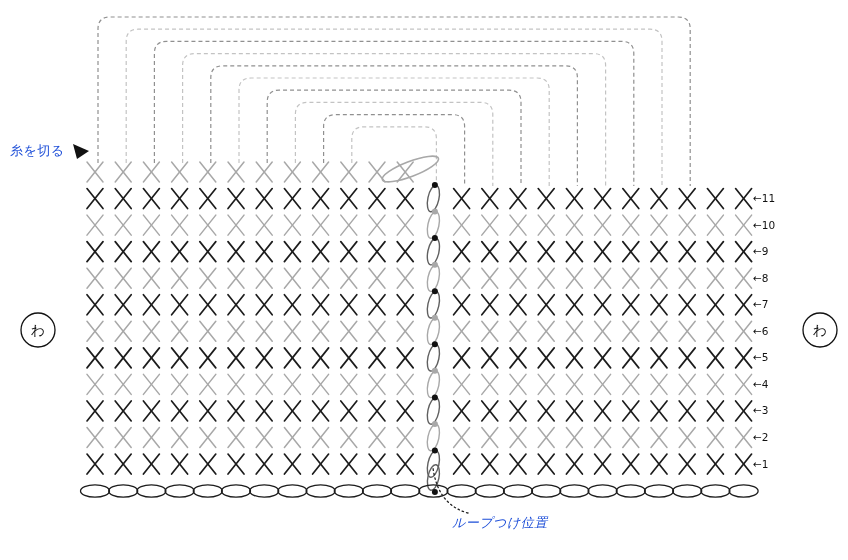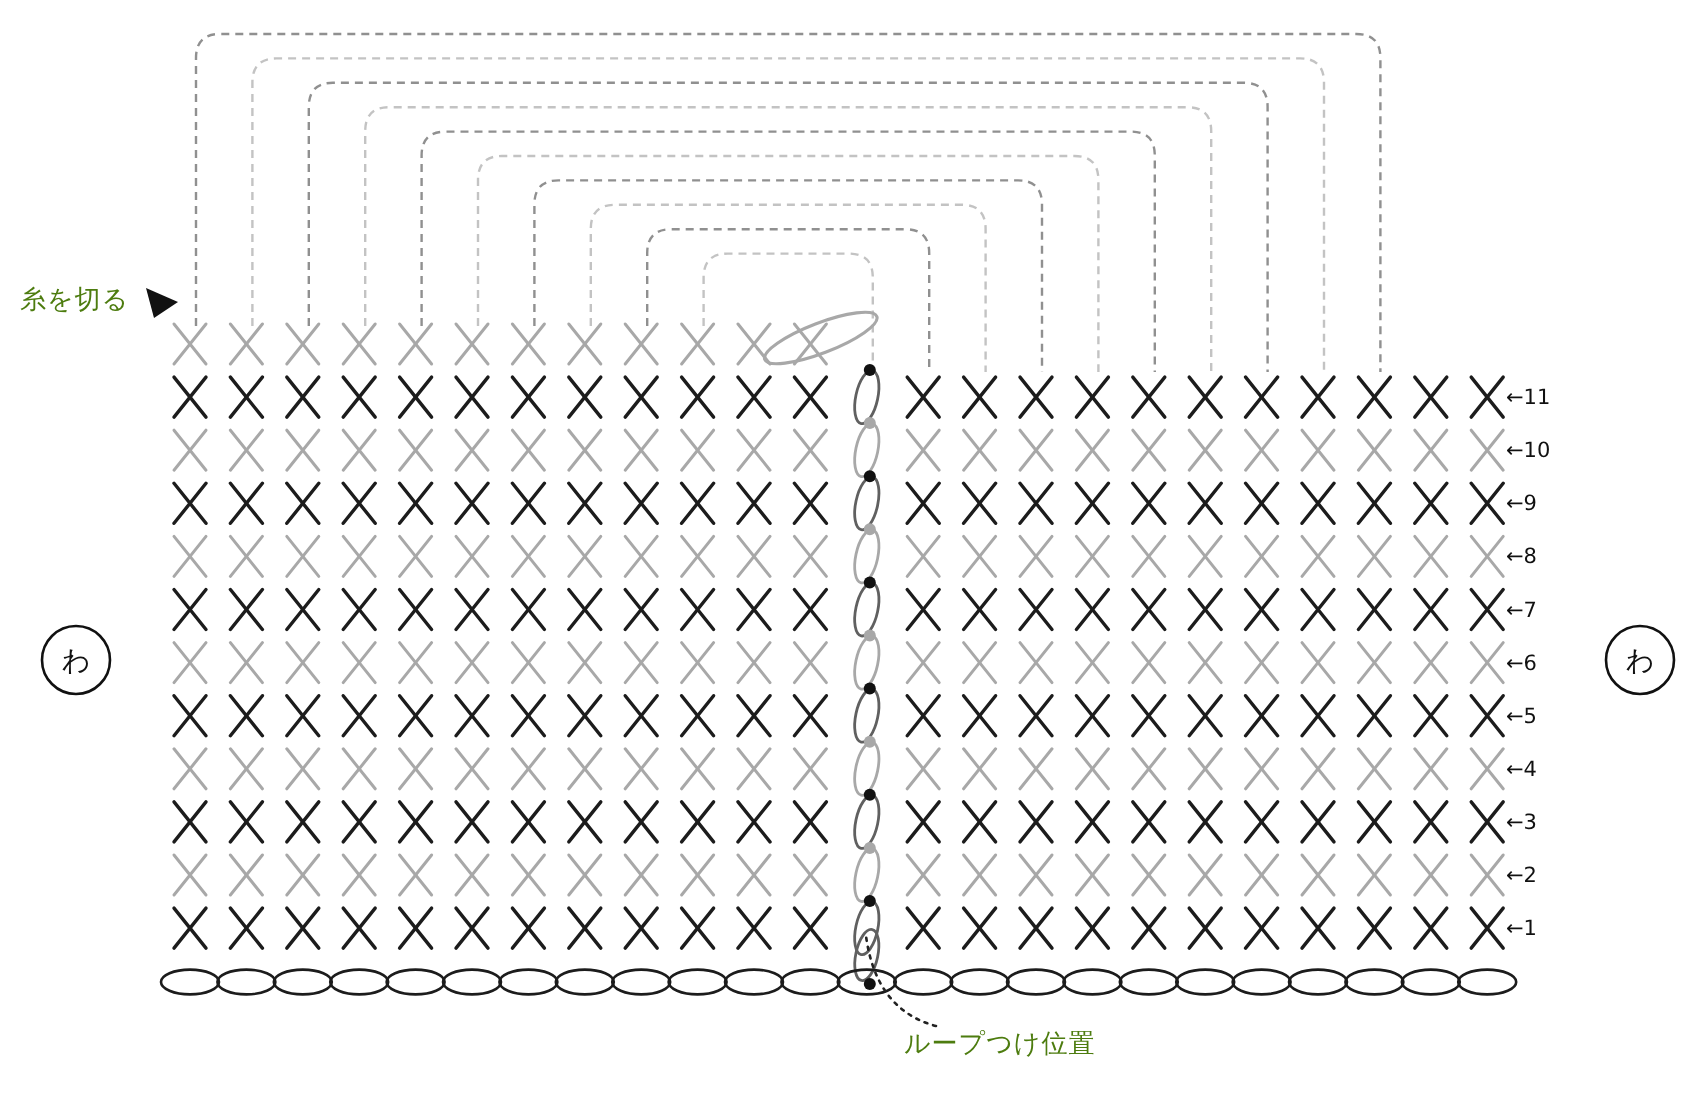--- a/index.html
+++ b/index.html
@@ -7,29 +7,29 @@
   #stage {
     position: relative;
     width: 848px;
     height: 560px;
     background: #ffffff;
     overflow: hidden;
   }
   #chart { position: absolute; left: 0; top: 0; display: block; }
   .label {
     position: absolute;
-    color: #4d7c0f;
+    color: #1d4ed8;
     font-size: 13px;
     line-height: 1.2;
     white-space: nowrap;
     letter-spacing: 0.5px;
   }
   .cut-yarn   { left: 10px;  top: 143px; }
   .foundation { left: 94px;  top: 515px; }
-  .loop-pos   { left: 452px; top: 515px; }
+  .loop-pos   { left: 452px; top: 515px; font-style: italic; }
 </style>
 </head>
 <body>
 
 <div id="stage">
   <svg id="chart" width="848" height="560" viewBox="0 0 848 560">
       <g>
         <path d="M 98 163 L 98 29 Q 98 17 110 17 L 678.1999999999999 17 Q 690.1999999999999 17 690.1999999999999 29 L 690.1999999999999 186" fill="none" stroke="#909090" stroke-width="1.2" stroke-dasharray="4 3"></path>
         <path d="M 126.2 163 L 126.2 41.2 Q 126.2 29.2 138.2 29.2 L 650 29.2 Q 662 29.2 662 41.2 L 662 186" fill="none" stroke="#c3c3c3" stroke-width="1.2" stroke-dasharray="4 3"></path>
         <path d="M 154.4 163 L 154.4 53.4 Q 154.4 41.4 166.4 41.4 L 621.8 41.4 Q 633.8 41.4 633.8 53.4 L 633.8 186" fill="none" stroke="#909090" stroke-width="1.2" stroke-dasharray="4 3"></path>

